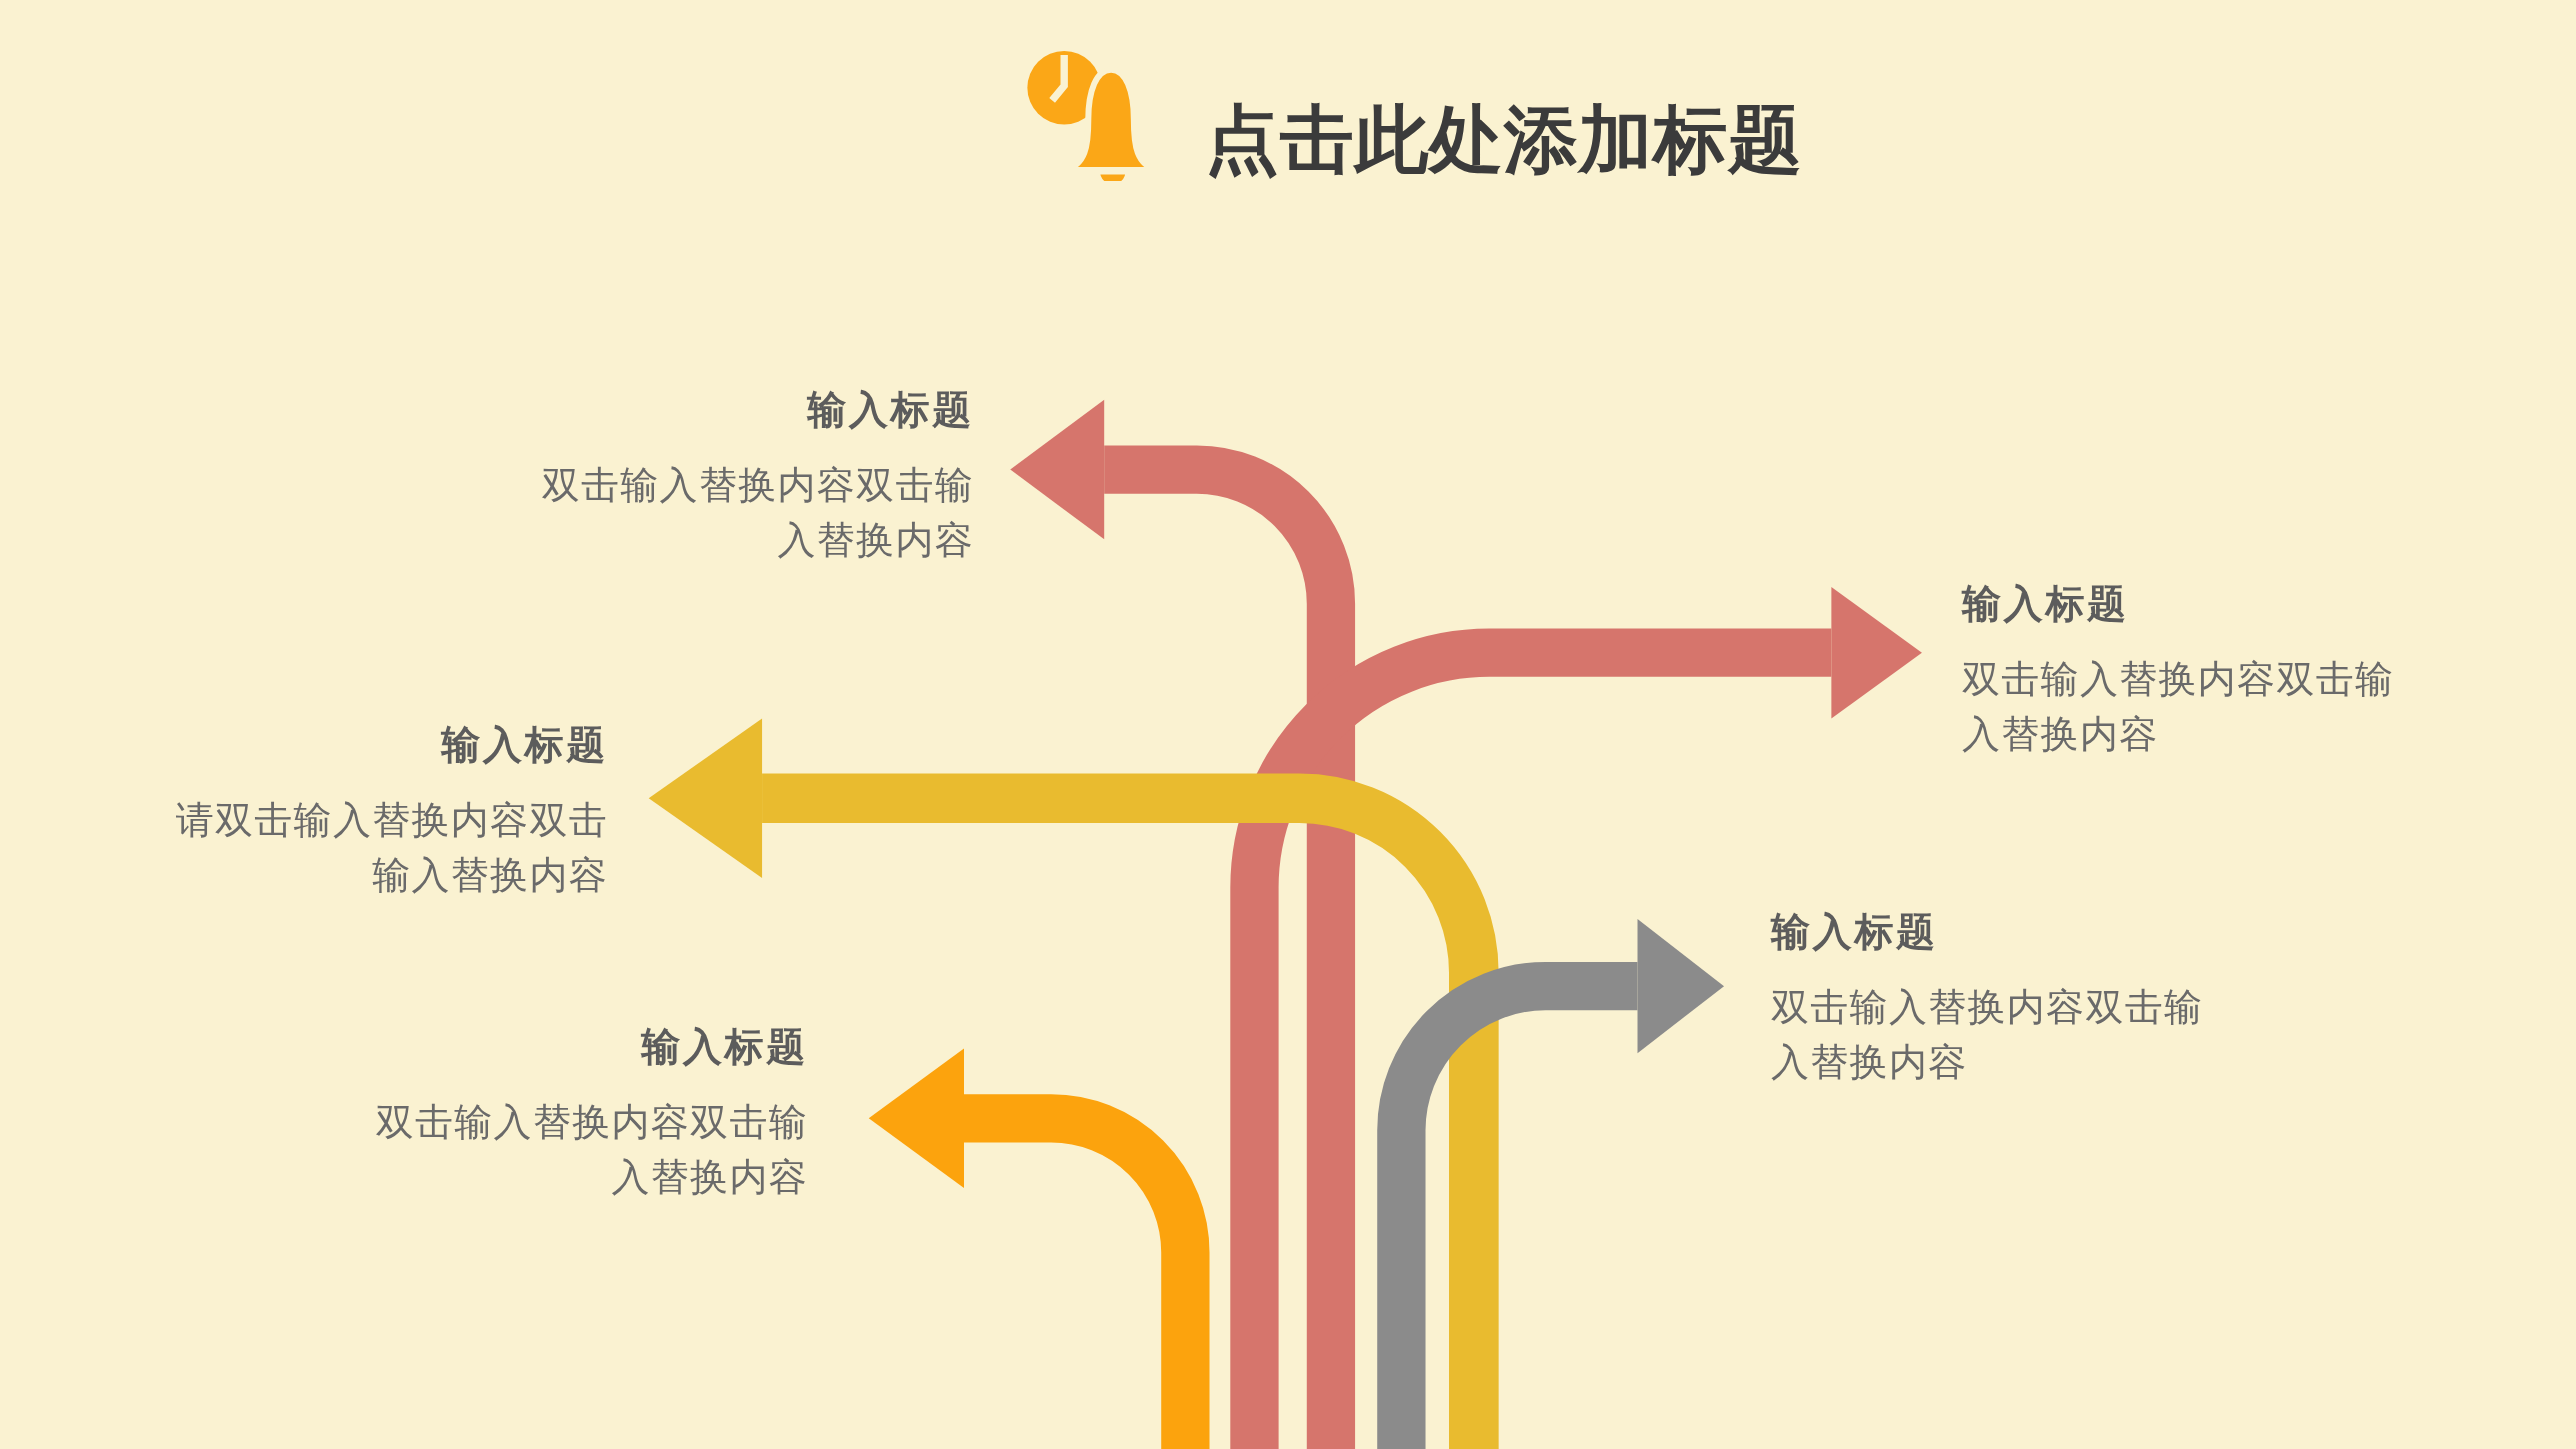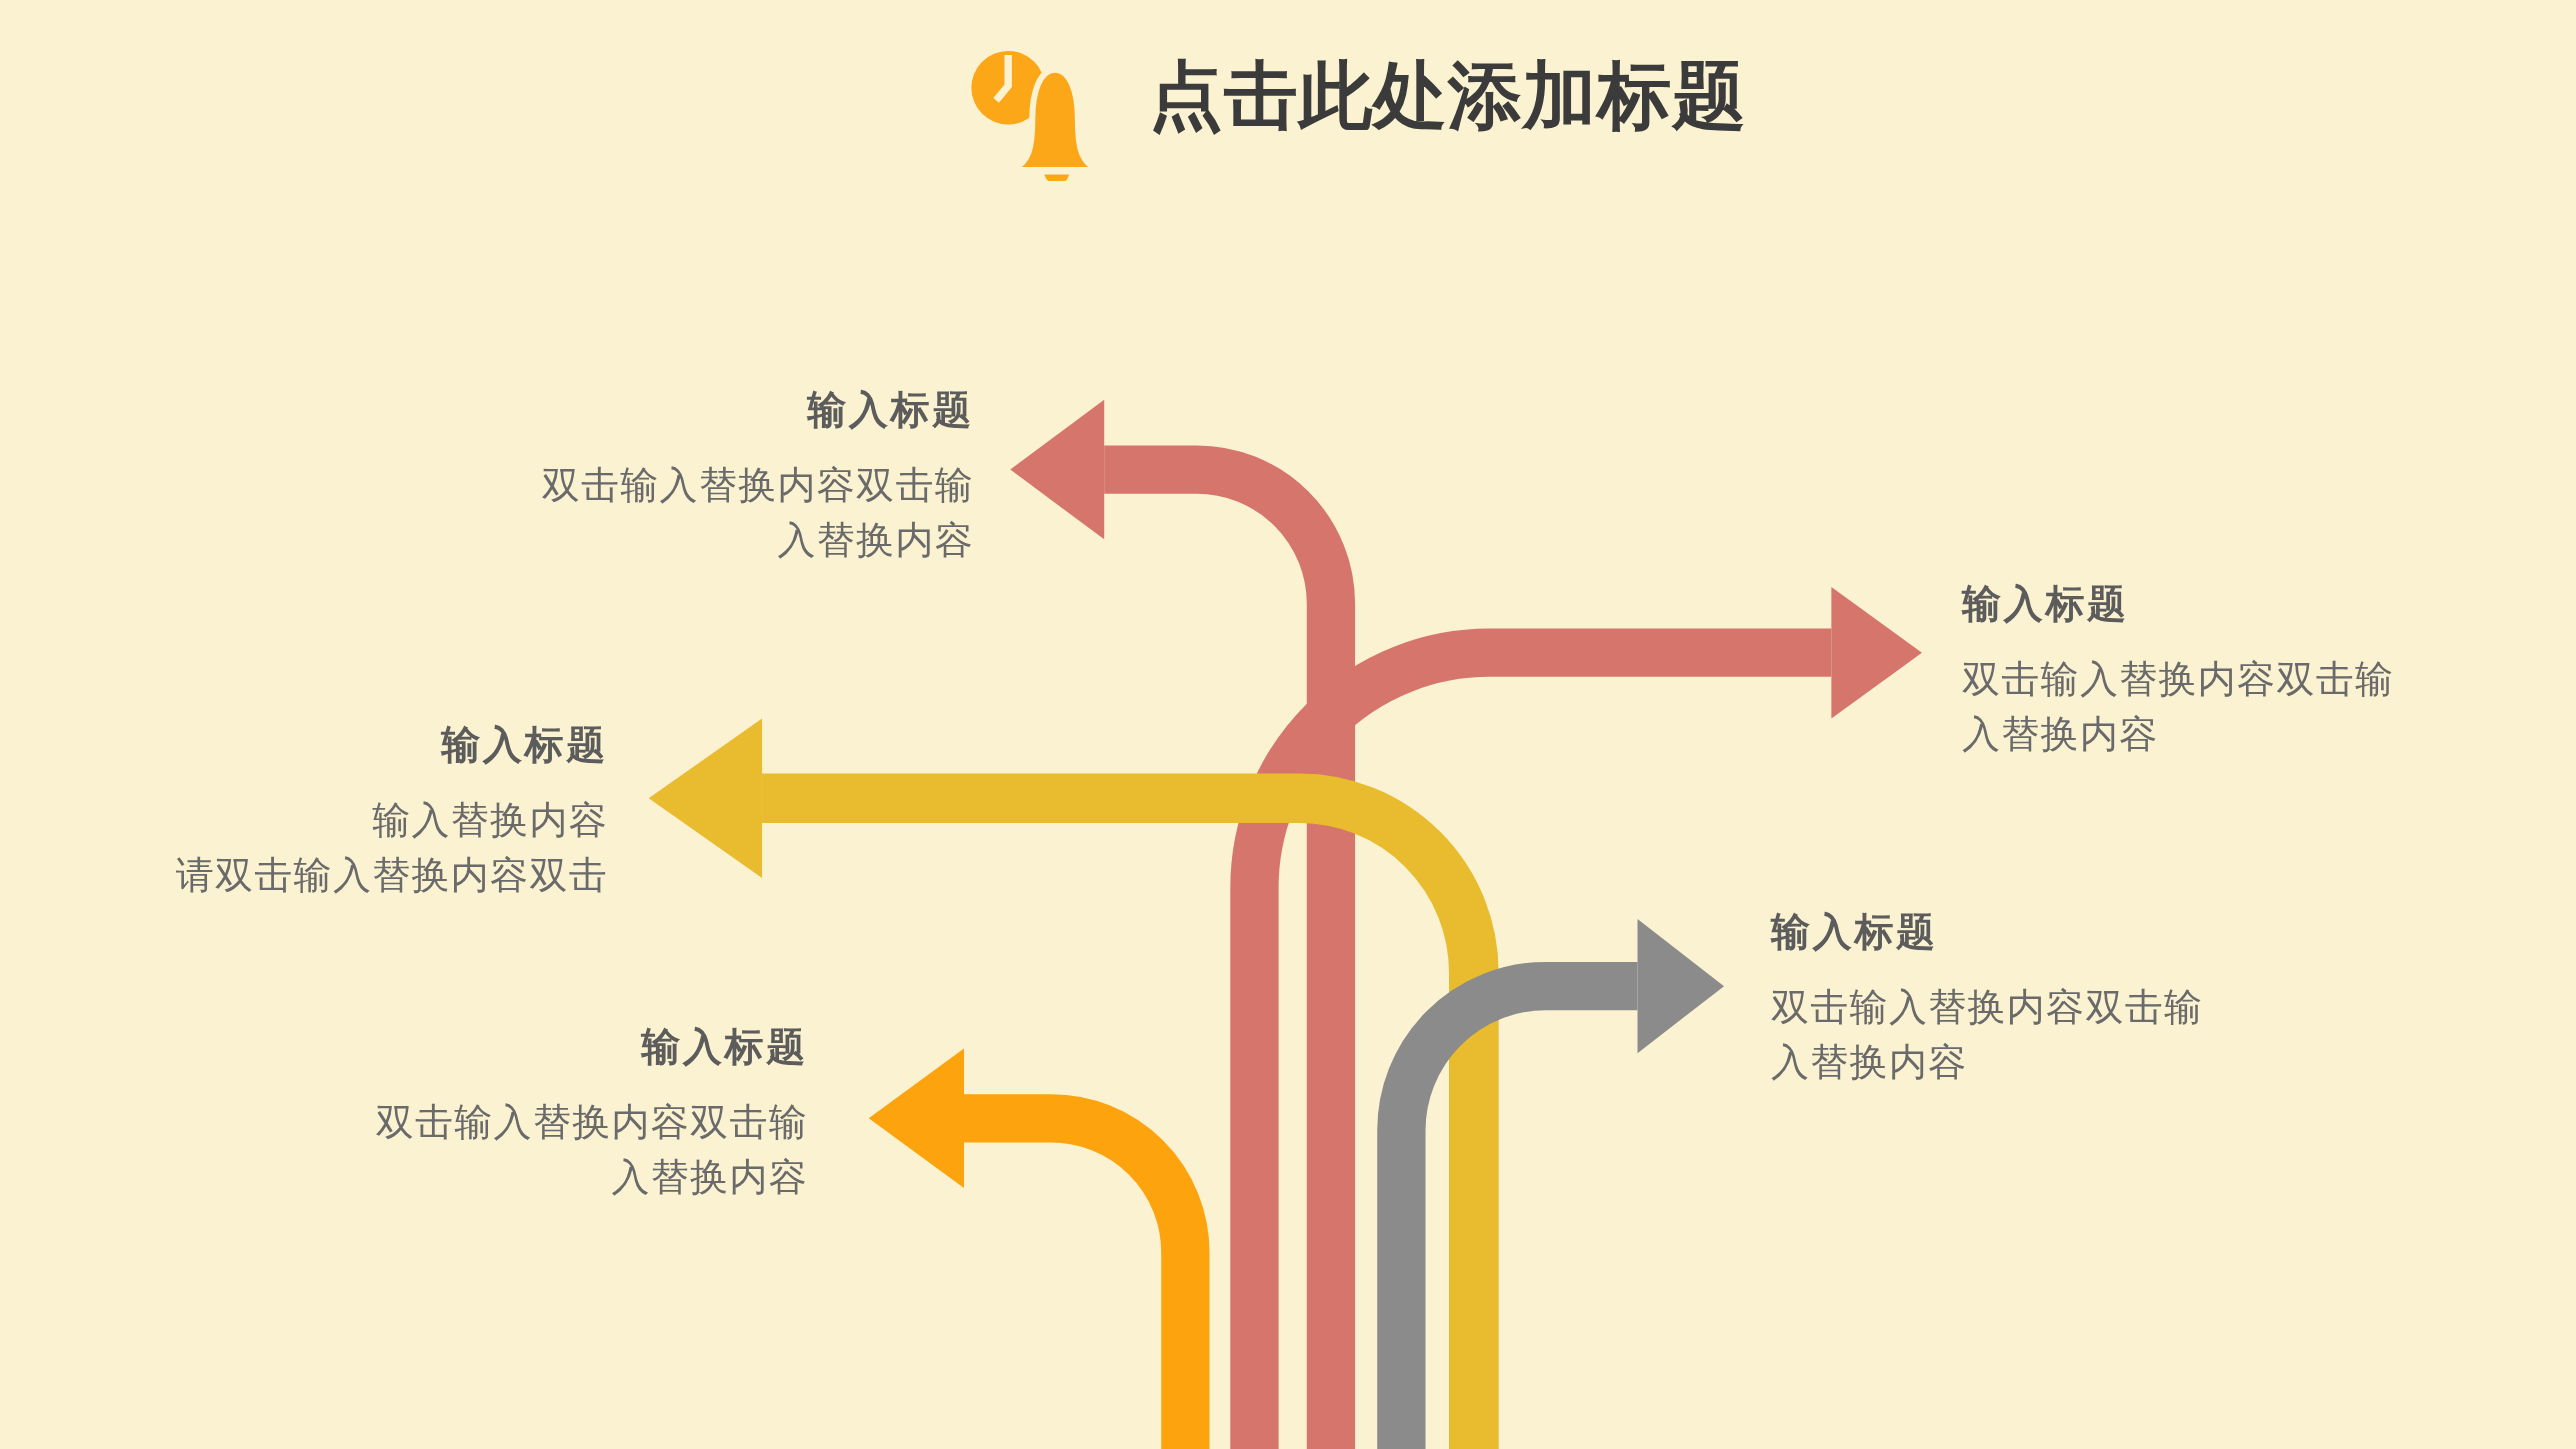--- a/index.html
+++ b/index.html
@@ -5,21 +5,21 @@
   html,body{margin:0;padding:0;}
   body{
     width:2576px;height:1449px;
     background:#FAF2D1;
     overflow:hidden;
     position:relative;
     font-family:"Liberation Serif","DejaVu Serif",serif;
   }
   .slide{position:absolute;inset:0;width:2576px;height:1449px;}
   .arrows-svg{position:absolute;left:0;top:0;width:2576px;height:1449px;display:block;}
-  .title-group{position:absolute;left:966px;top:40px;display:flex;align-items:flex-start;}
+  .title-group{position:absolute;left:1022px;top:40px;display:flex;align-items:flex-end;}
   .bell-icon-svg{width:144px;height:141px;display:block;flex:0 0 auto;}
   .slide-title{
     margin:16px 0 0 39px;
     font-size:74px;line-height:1.1;font-weight:700;
     color:#3B3B3B;letter-spacing:0.7px;white-space:nowrap;
   }
   .item{position:absolute;}
   .item.align-right{text-align:right;}
   .item.align-left{text-align:left;}
   .item-title{
@@ -93,22 +93,22 @@
     <h2 class="item-title">输入标题</h2>
     <p class="item-body">
         <span class="line">双击输入替换内容双击输</span>
         <span class="line">入替换内容</span>
       </p>
   </div>
 
   <div class="item align-right" id="item-2">
     <h2 class="item-title">输入标题</h2>
     <p class="item-body">
+        <span class="line">请双击输入替换内容双击</span>
         <span class="line">输入替换内容</span>
-        <span class="line">请双击输入替换内容双击</span>
       </p>
   </div>
 
   <div class="item align-left" id="item-3">
     <h2 class="item-title">输入标题</h2>
     <p class="item-body">
         <span class="line">双击输入替换内容双击输</span>
         <span class="line">入替换内容</span>
       </p>
   </div>

